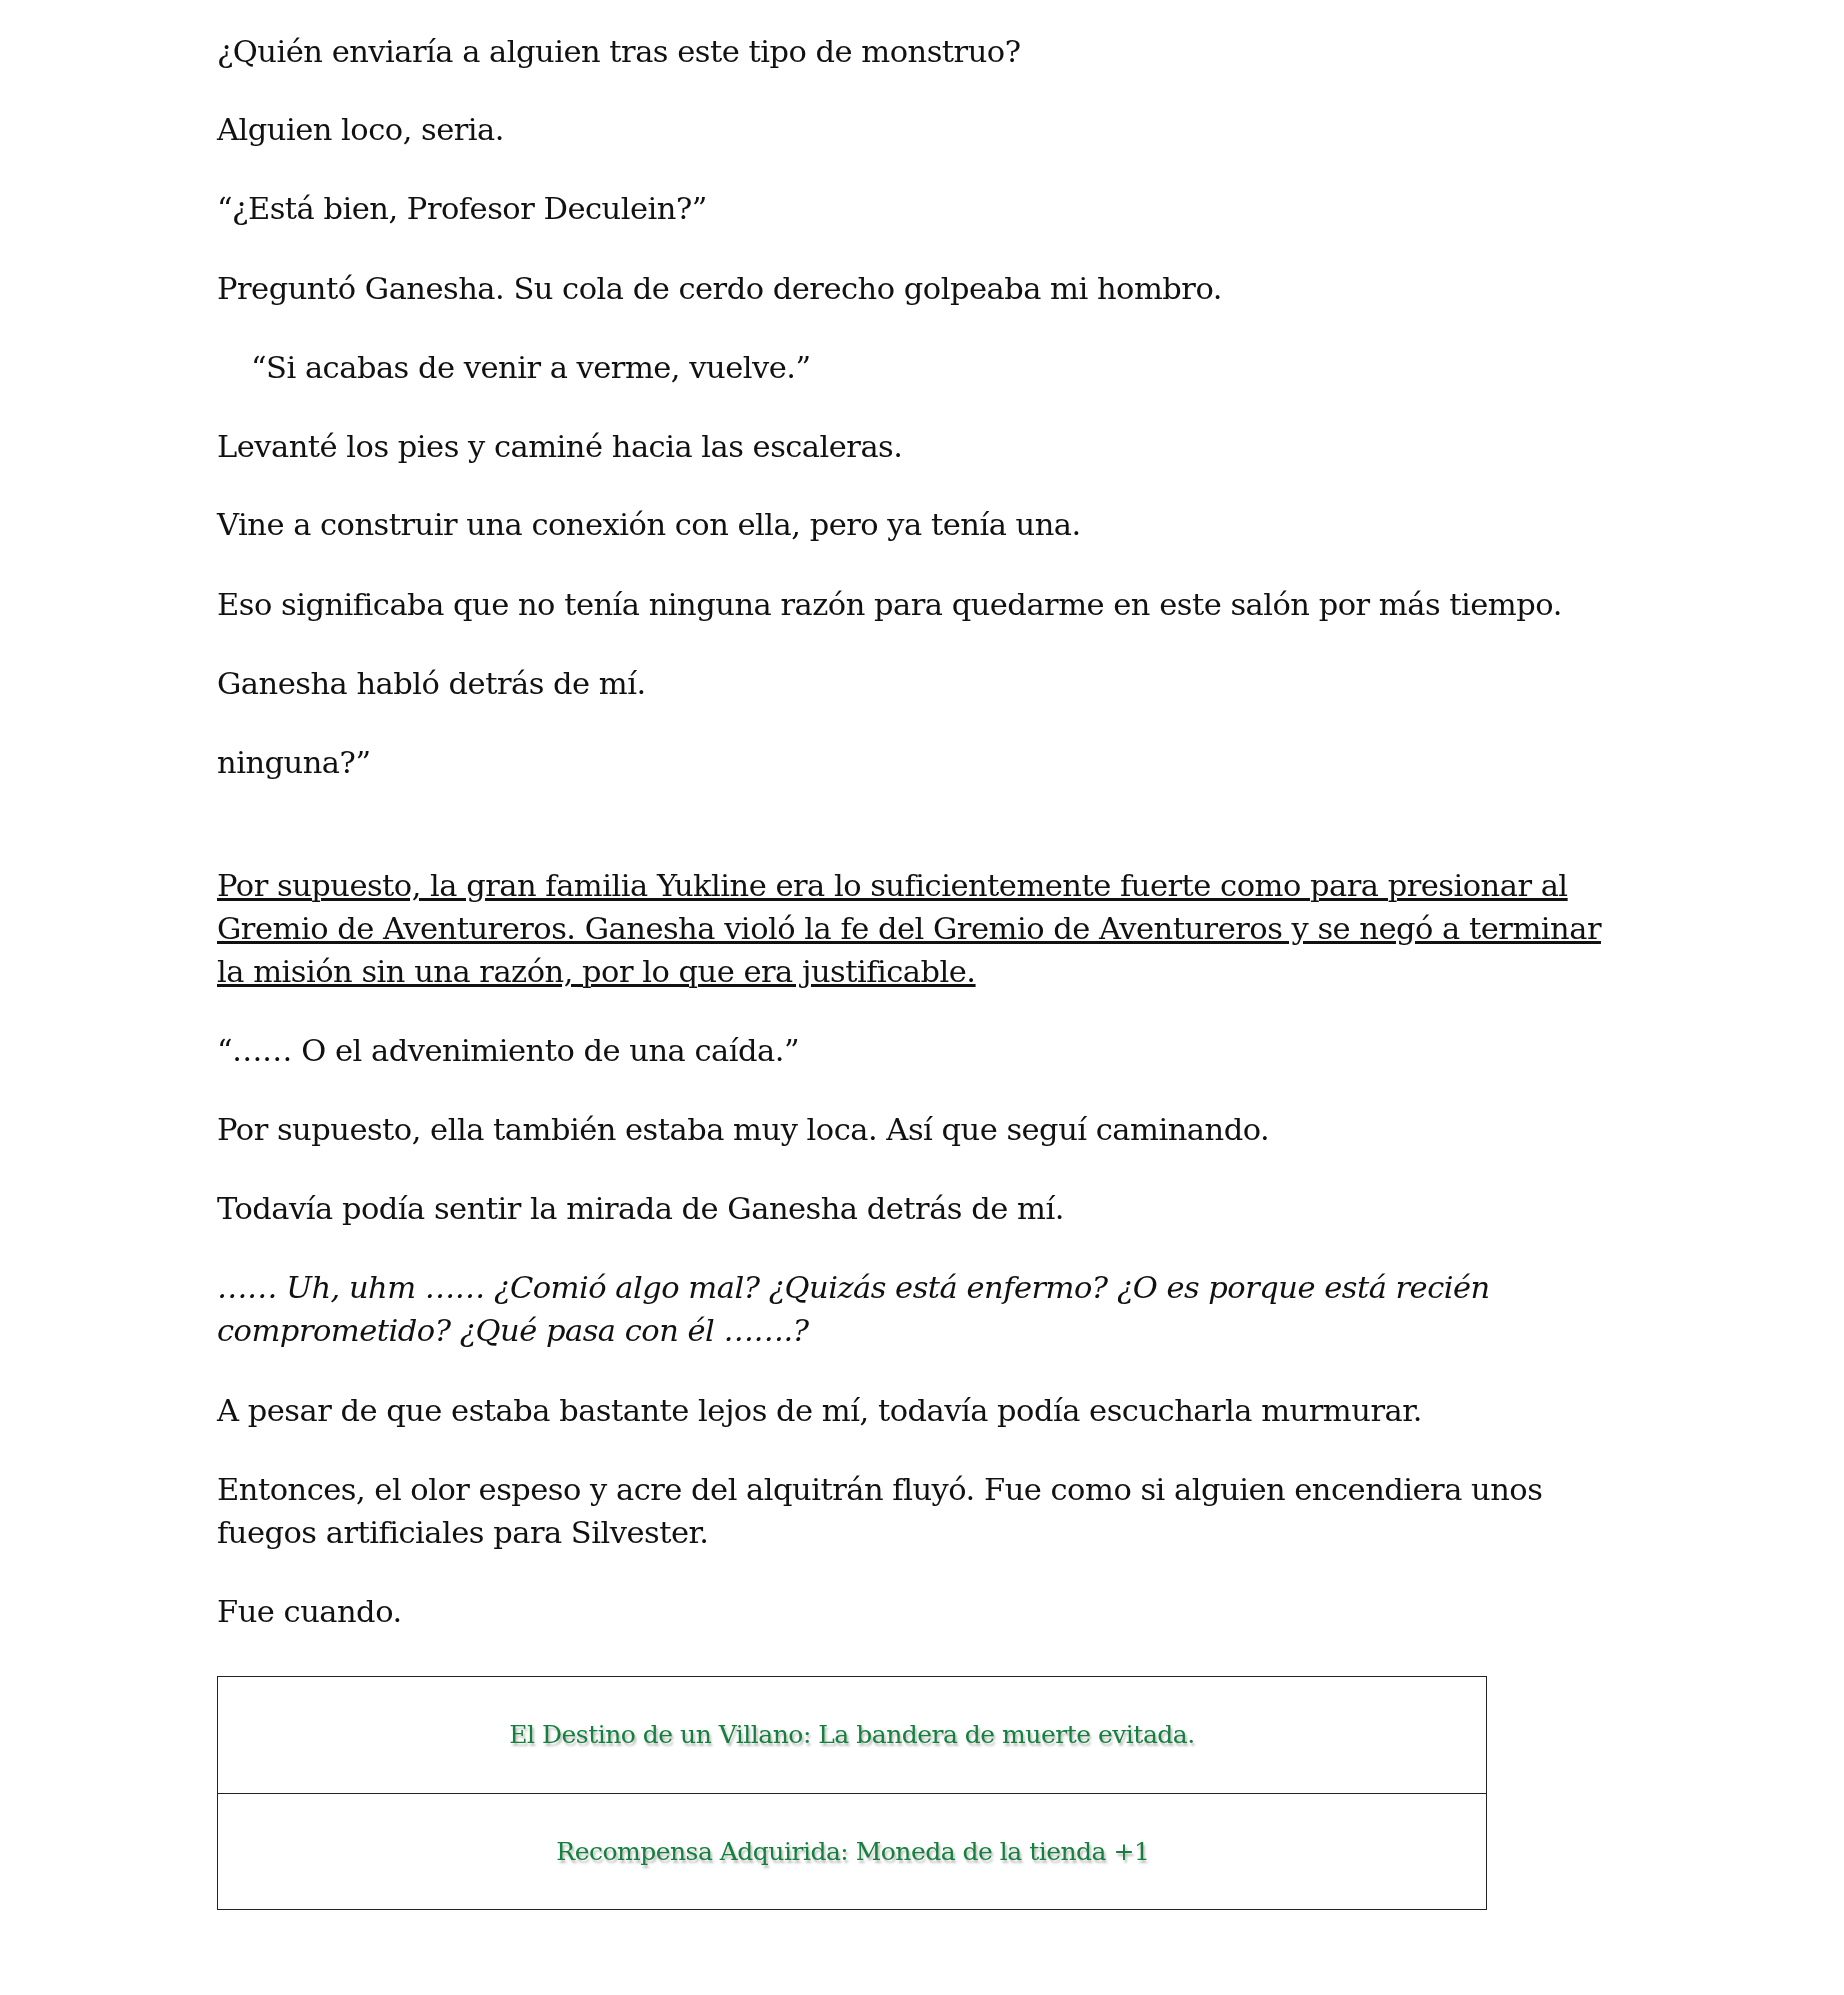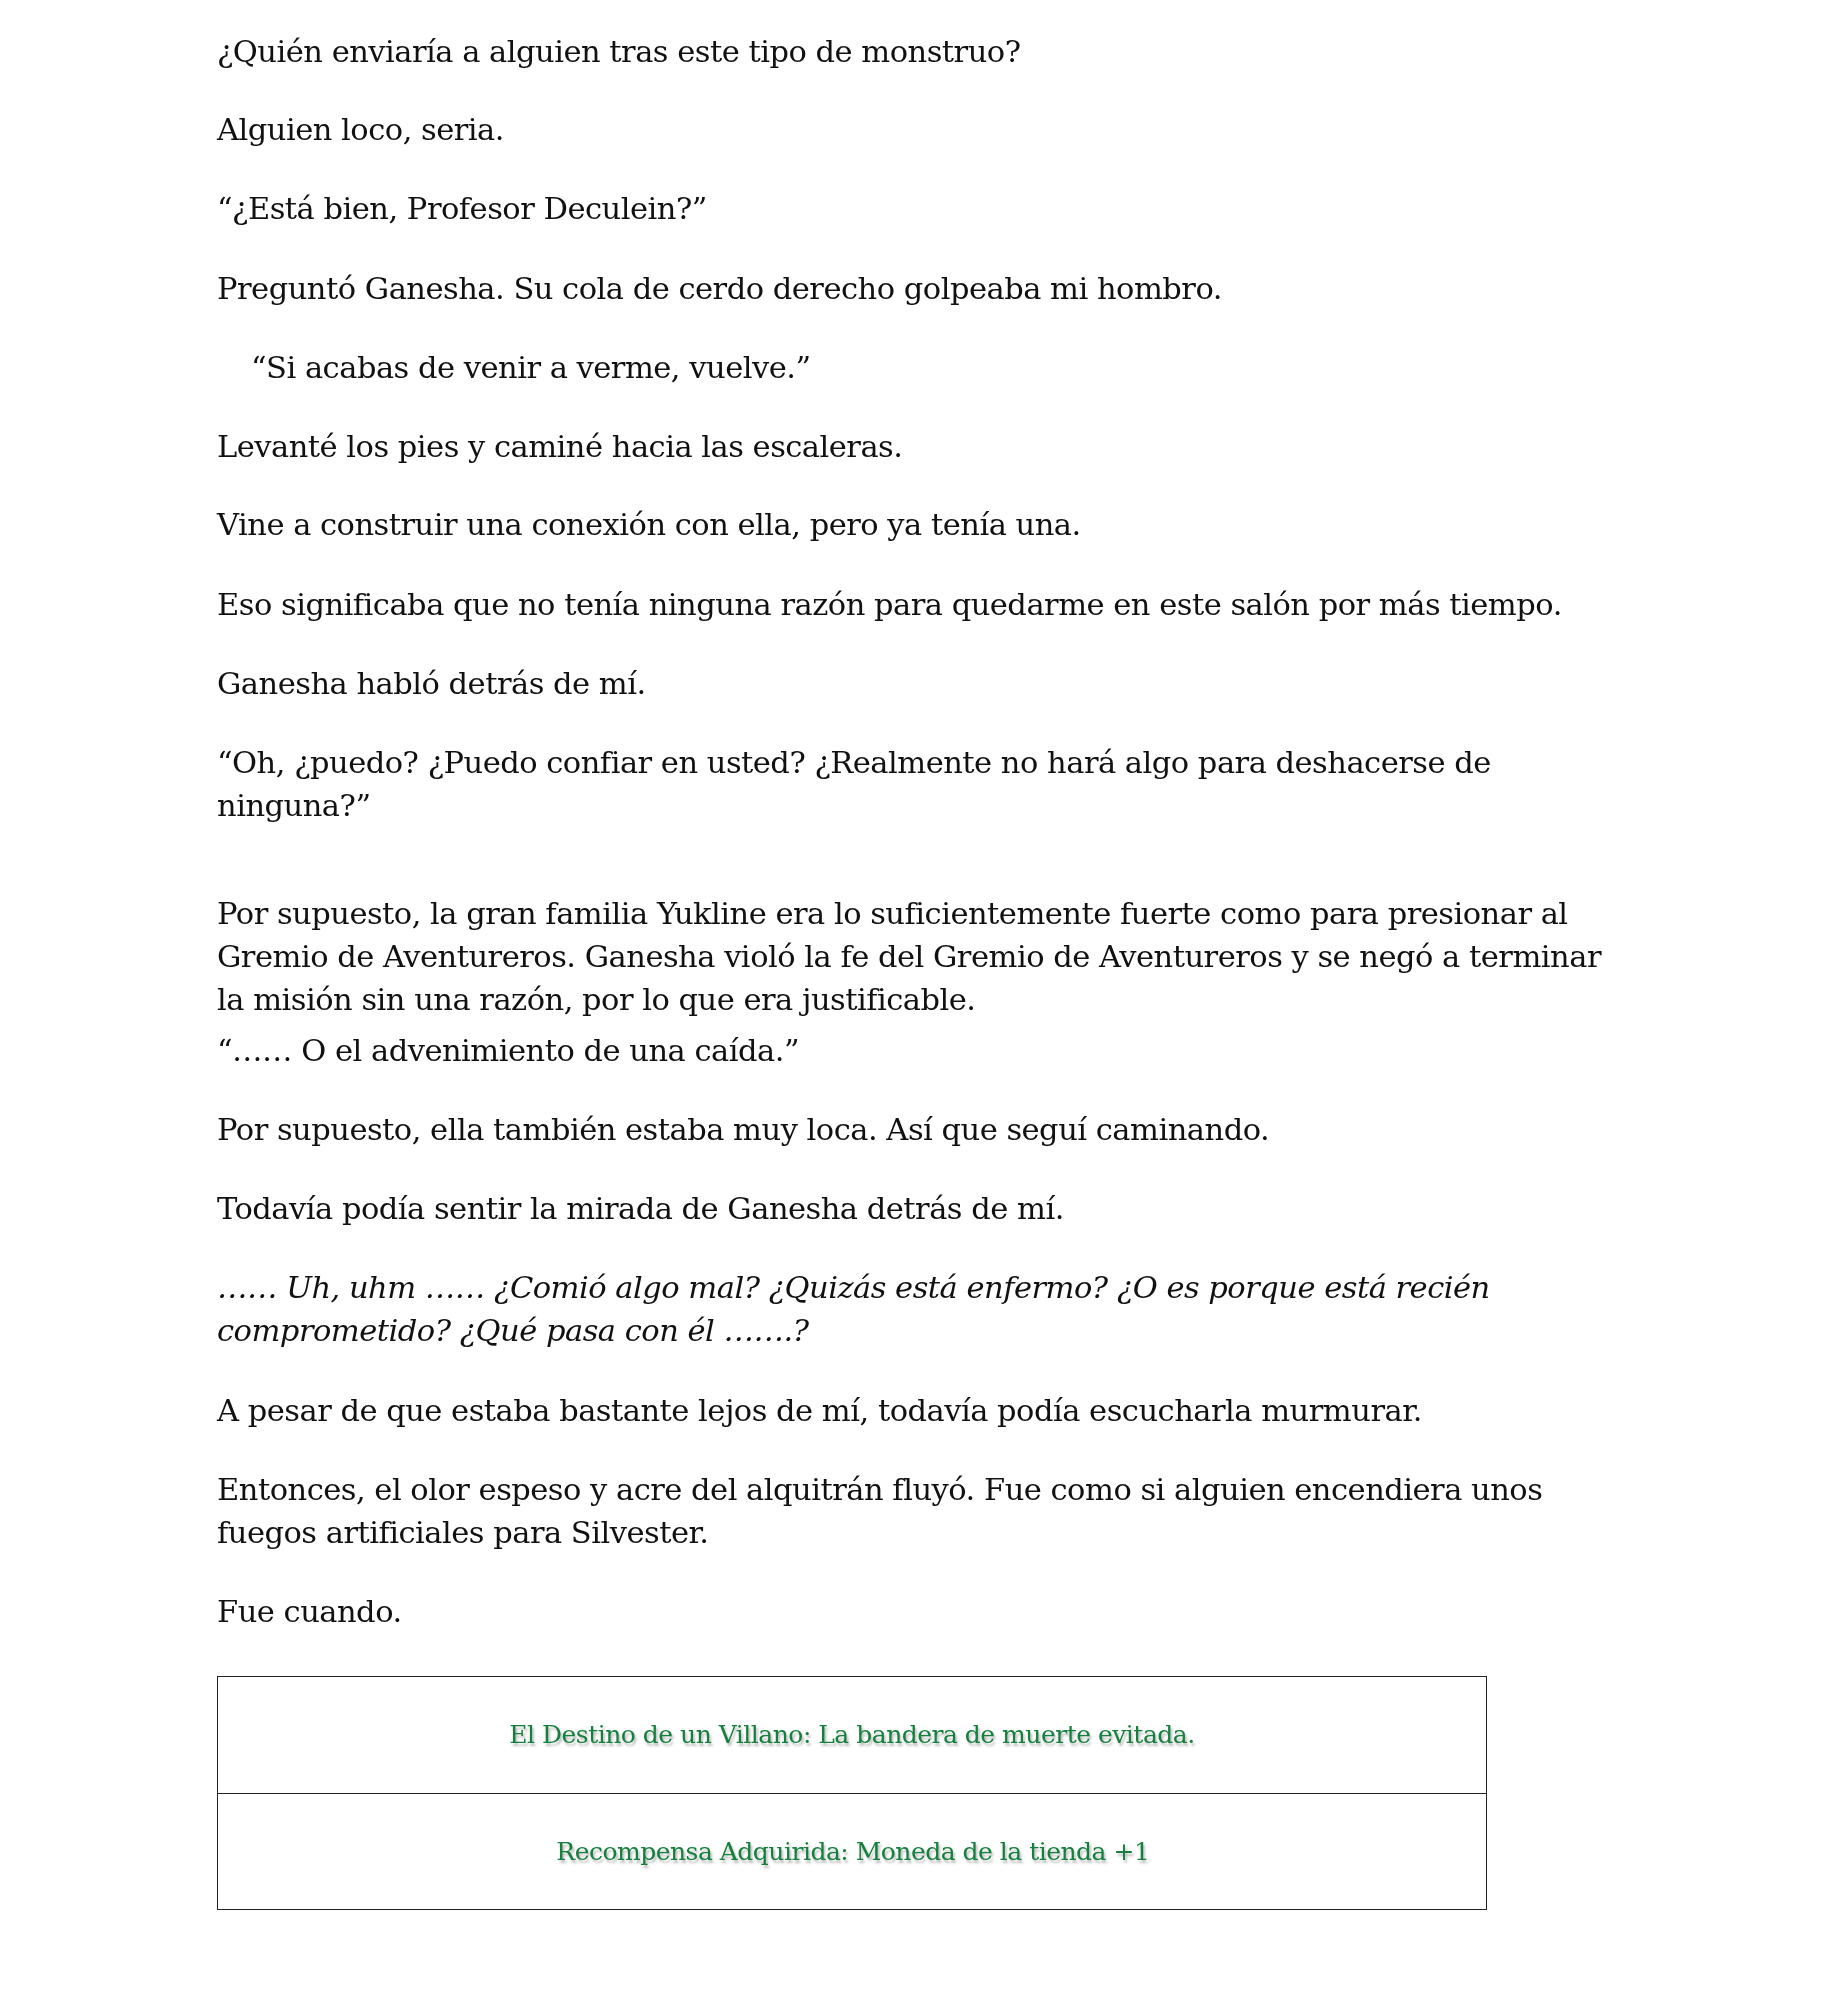--- a/index.html
+++ b/index.html
@@ -23,21 +23,21 @@
   #p1  { top: 30px; }
   #p2  { top: 108px; }
   #p3  { top: 187px; }
   #p4  { top: 267px; }
   #p5  { top: 346px; margin-left: 34px; }
   #p6  { top: 425px; }
   #p7  { top: 503px; }
   #p8  { top: 583px; }
   #p9  { top: 662px; }
   #p10 { top: 741px; }
-  #p11 { top: 892px; }
+  #p11 { top: 864px; text-decoration: underline; }
   #p12 { top: 1029px; }
   #p13 { top: 1108px; }
   #p14 { top: 1187px; }
   #p15 { top: 1266px; }
   #p16 { top: 1389px; }
   #p17 { top: 1468px; }
   #p18 { top: 1590px; }
 
   .notice {
     position: absolute;
@@ -88,21 +88,20 @@
   <p class="para" id="p7">
     <span class="line">Vine a construir una conexión con ella, pero ya tenía una.</span>
   </p>
   <p class="para" id="p8">
     <span class="line">Eso significaba que no tenía ninguna razón para quedarme en este salón por más tiempo.</span>
   </p>
   <p class="para" id="p9">
     <span class="line">Ganesha habló detrás de mí.</span>
   </p>
   <p class="para" id="p10">
-    <span class="line">“Oh, ¿puedo? ¿Puedo confiar en usted? ¿Realmente no hará algo para deshacerse de</span>
     <span class="line">ninguna?”</span>
   </p>
   <p class="para" id="p11">
     <span class="line">Por supuesto, la gran familia Yukline era lo suficientemente fuerte como para presionar al</span>
     <span class="line">Gremio de Aventureros. Ganesha violó la fe del Gremio de Aventureros y se negó a terminar</span>
     <span class="line">la misión sin una razón, por lo que era justificable.</span>
   </p>
   <p class="para" id="p12">
     <span class="line">“…… O el advenimiento de una caída.”</span>
   </p>

